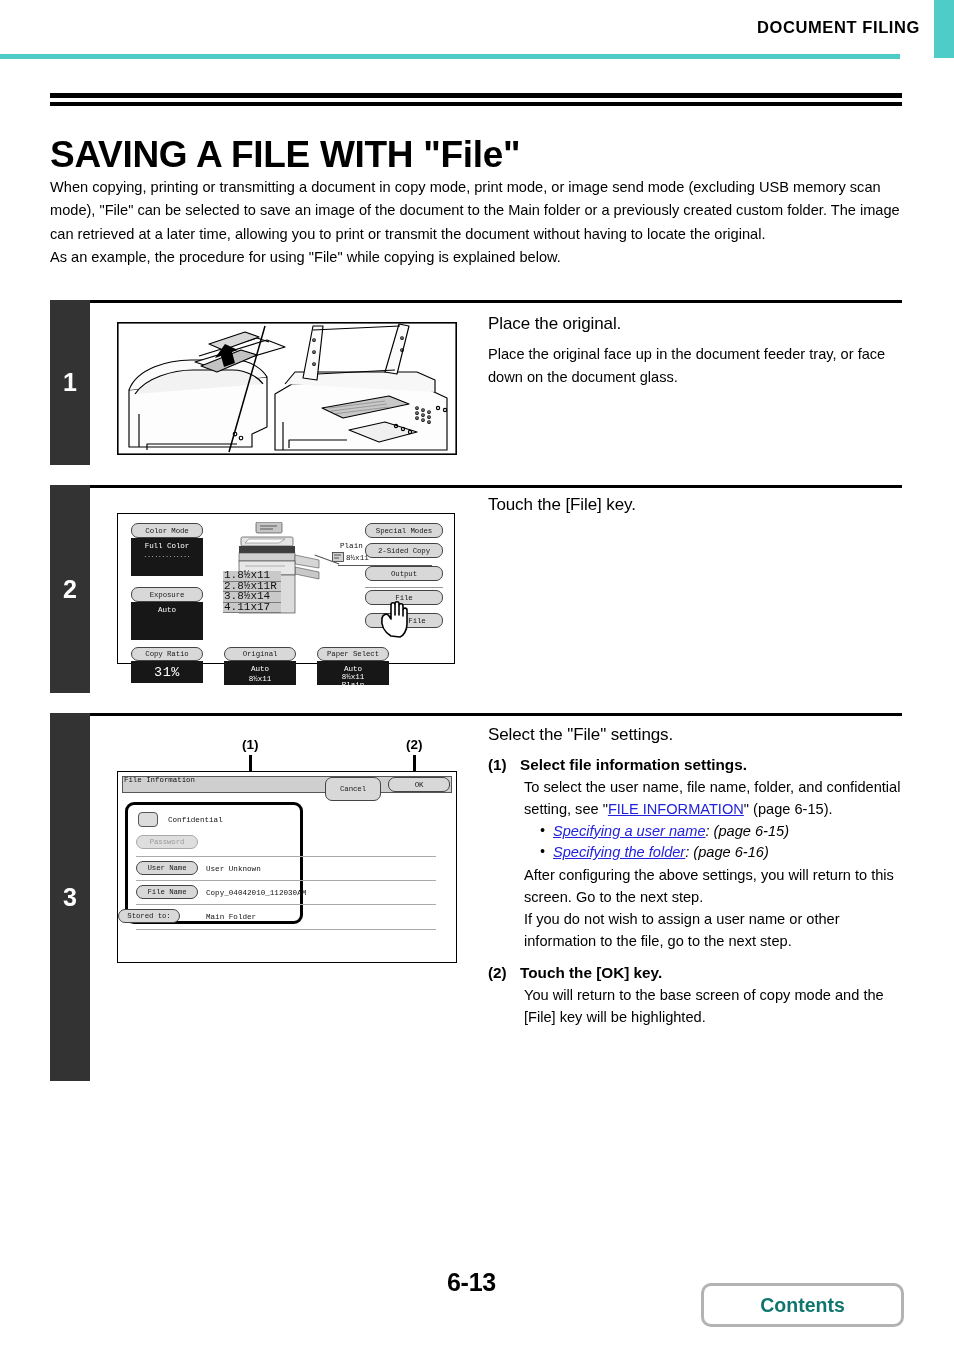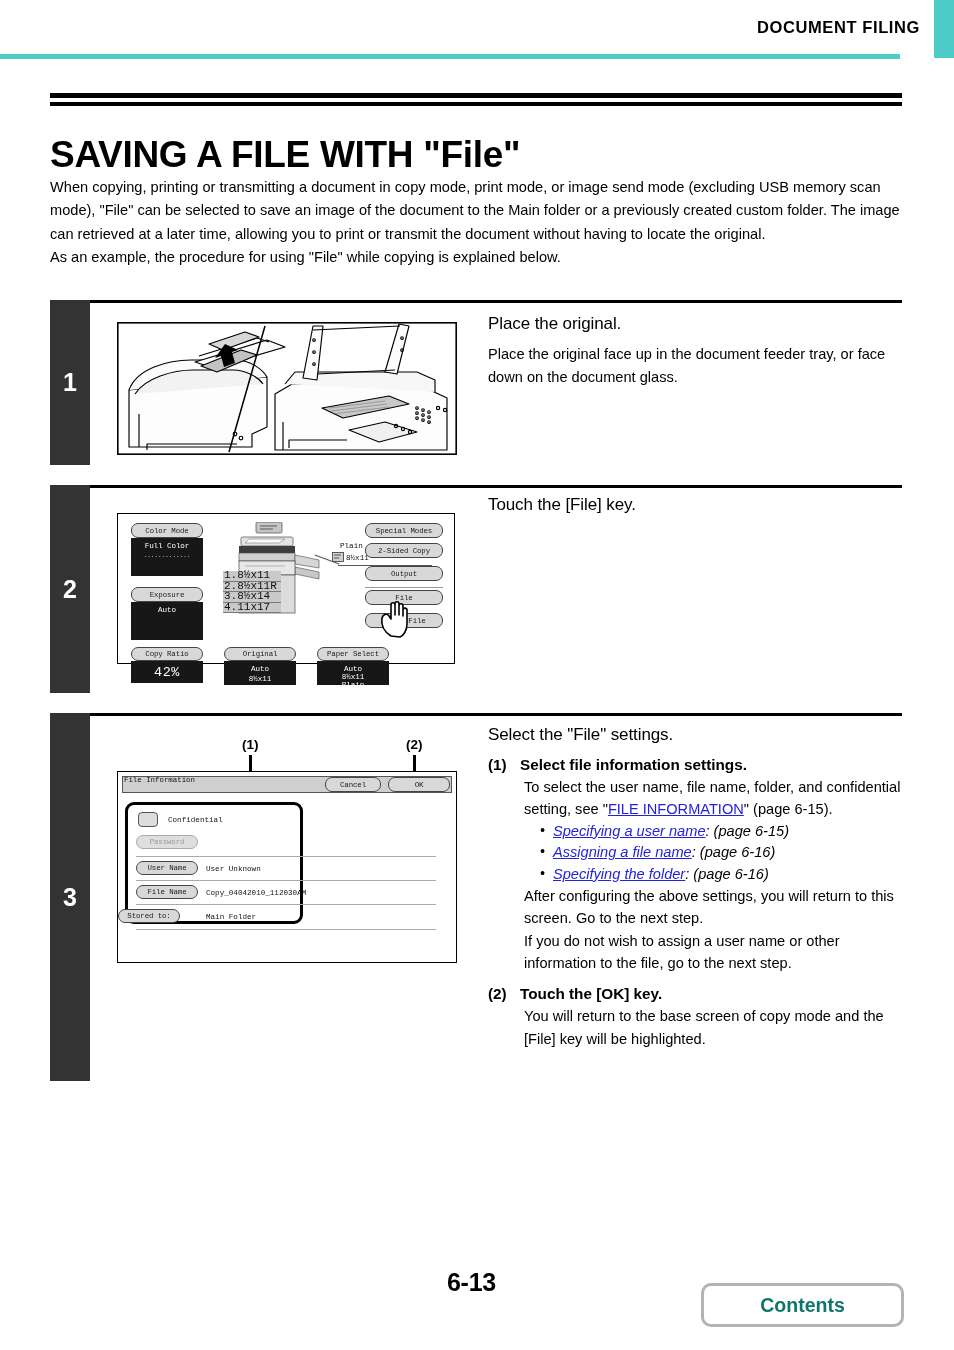--- a/index.html
+++ b/index.html
@@ -500,21 +500,21 @@
 
       <svg class="hand" style="left:260px; top:84px;" viewBox="0 0 36 40">
         <path d="M13 38 C 5 33, 3 26, 4 20 C 5 16, 9 15, 11 18 L 13 21 L 13 7
                  C 13 4, 17 4, 17 7 L 17 17 L 17 6 C 17 3, 21 3, 21 6 L 21 17
                  L 21 8 C 21 5, 25 5, 25 8 L 25 18 L 25 12 C 25 9.5, 29 9.5, 29 12
                  L 29 26 C 29 33, 25 38, 22 39 Z" fill="#ffffff" stroke="#000000" stroke-width="1.6" stroke-linejoin="round"></path>
       </svg>
 
       <div class="key" style="left:13px; top:133px; width:72px; height:14px;">Copy Ratio</div>
       <div class="darkbox" style="left:13px; top:147px; width:72px; height:22px;">
-        <div class="big">42%</div>
+        <div class="big">31%</div>
       </div>
 
       <div class="key" style="left:106px; top:133px; width:72px; height:14px;">Original</div>
       <div class="darkbox" style="left:106px; top:147px; width:72px; height:24px;">
         <div>Auto</div>
         <div style="margin-top:2px;">8½x11</div>
       </div>
 
       <div class="key" style="left:199px; top:133px; width:72px; height:14px;">Paper Select</div>
       <div class="darkbox" style="left:199px; top:147px; width:72px; height:24px;">
@@ -542,21 +542,21 @@
     <div class="callout-dot" style="left:129.5px; top:85px;"></div>
 
     <div class="callout" style="left:289px; top:12px;">(2)</div>
     <div class="callout-line" style="left:296px; top:30px; height:24px;"></div>
     <div class="callout-dot" style="left:293px; top:51px;"></div>
 
     <div class="panel3">
       <div class="dlg-titlebar"></div>
       <div class="dlg-title">File Information</div>
 
-      <div class="key" style="left:207px; top:5px; width:56px; height:15px;font-family:Liberation Mono, monospace;">Cancel</div>
+      <div class="key" style="left:207px; top:5px; width:56px; height:24px;font-family:Liberation Mono, monospace;">Cancel</div>
       <div class="key" style="left:270px; top:5px; width:62px; height:15px;">OK</div>
 
       <div class="hl-box"></div>
 
       <div class="chk" style="left:20px; top:40px;"></div>
       <div class="mono-label" style="left:50px; top:44px;">Confidential</div>
 
       <div class="key" style="left:18px; top:63px; width:62px; height:14px; color:#9a9a9a; border-color:#aaa; background:#dedede;">Password</div>
 
       <div class="row-line" style="left:18px; top:84px; width:300px;"></div>
@@ -580,21 +580,20 @@
 
     <div class="substep">
       <div class="substep-head">
         <span class="substep-num">(1)</span>
         <span>Select file information settings.</span>
       </div>
       <div class="substep-body">
         <span>To select the user name, file name, folder, and confidential setting, see "</span><a class="link" href="#">FILE INFORMATION</a><span>" (page 6-15).</span>
         <ul class="bullets">
           <li><a class="link" href="#">Specifying a user name</a><span>: (page 6-15)</span></li>
-          <li><a class="link" href="#">Assigning a file name</a><span>: (page 6-16)</span></li>
           <li><a class="link" href="#">Specifying the folder</a><span>: (page 6-16)</span></li>
         </ul>
         <div>After configuring the above settings, you will return to this screen. Go to the next step.</div>
         <div>If you do not wish to assign a user name or other information to the file, go to the next step.</div>
       </div>
     </div>
 
     <div class="substep">
       <div class="substep-head">
         <span class="substep-num">(2)</span>

